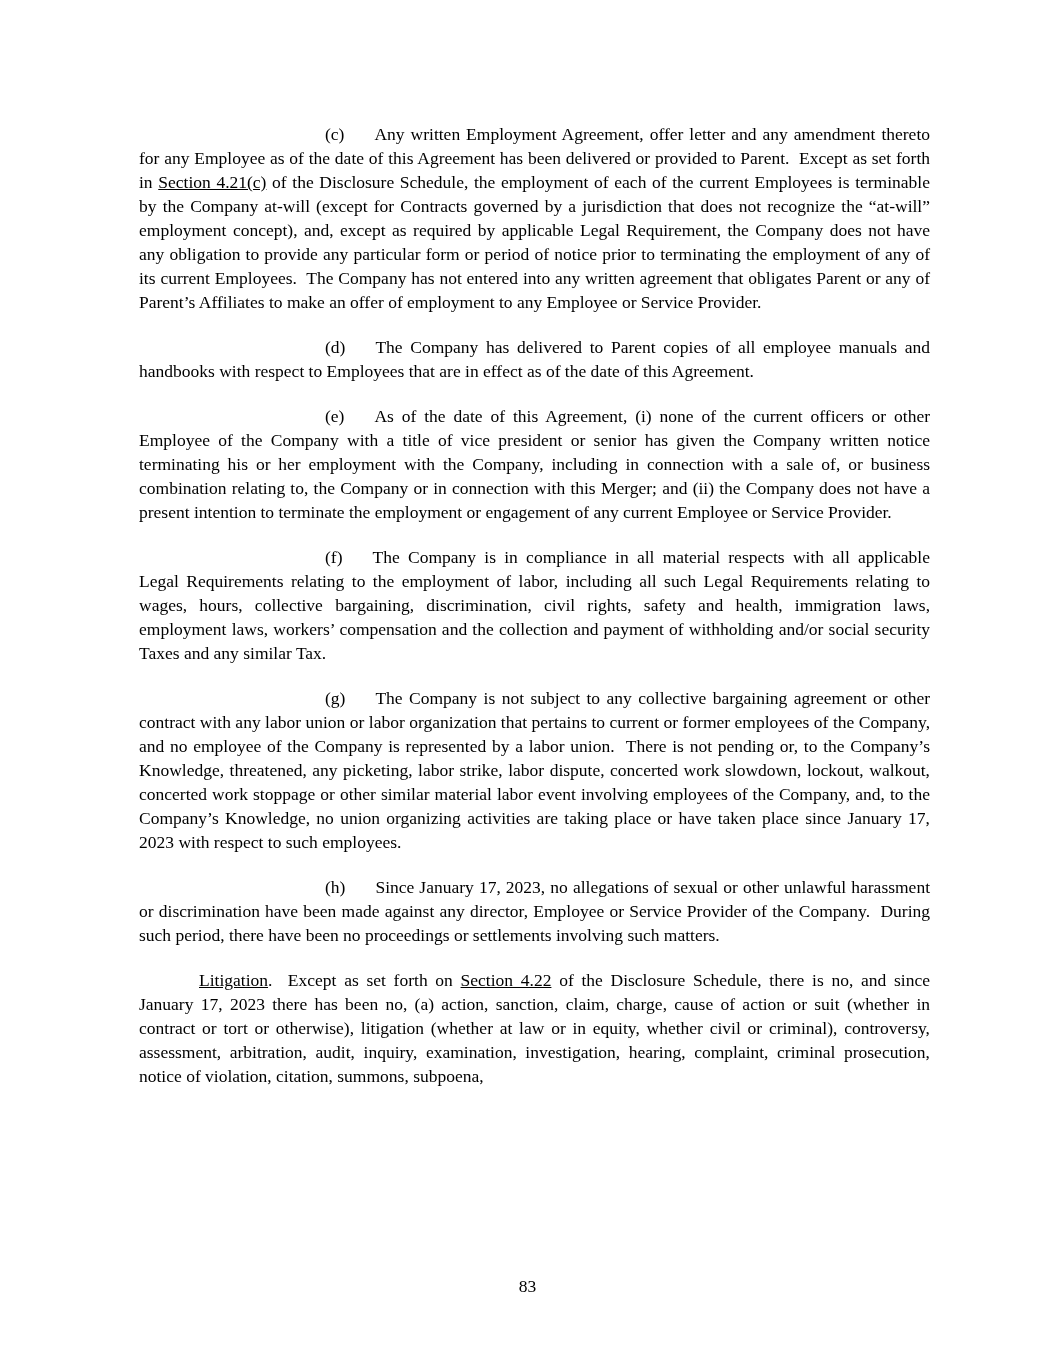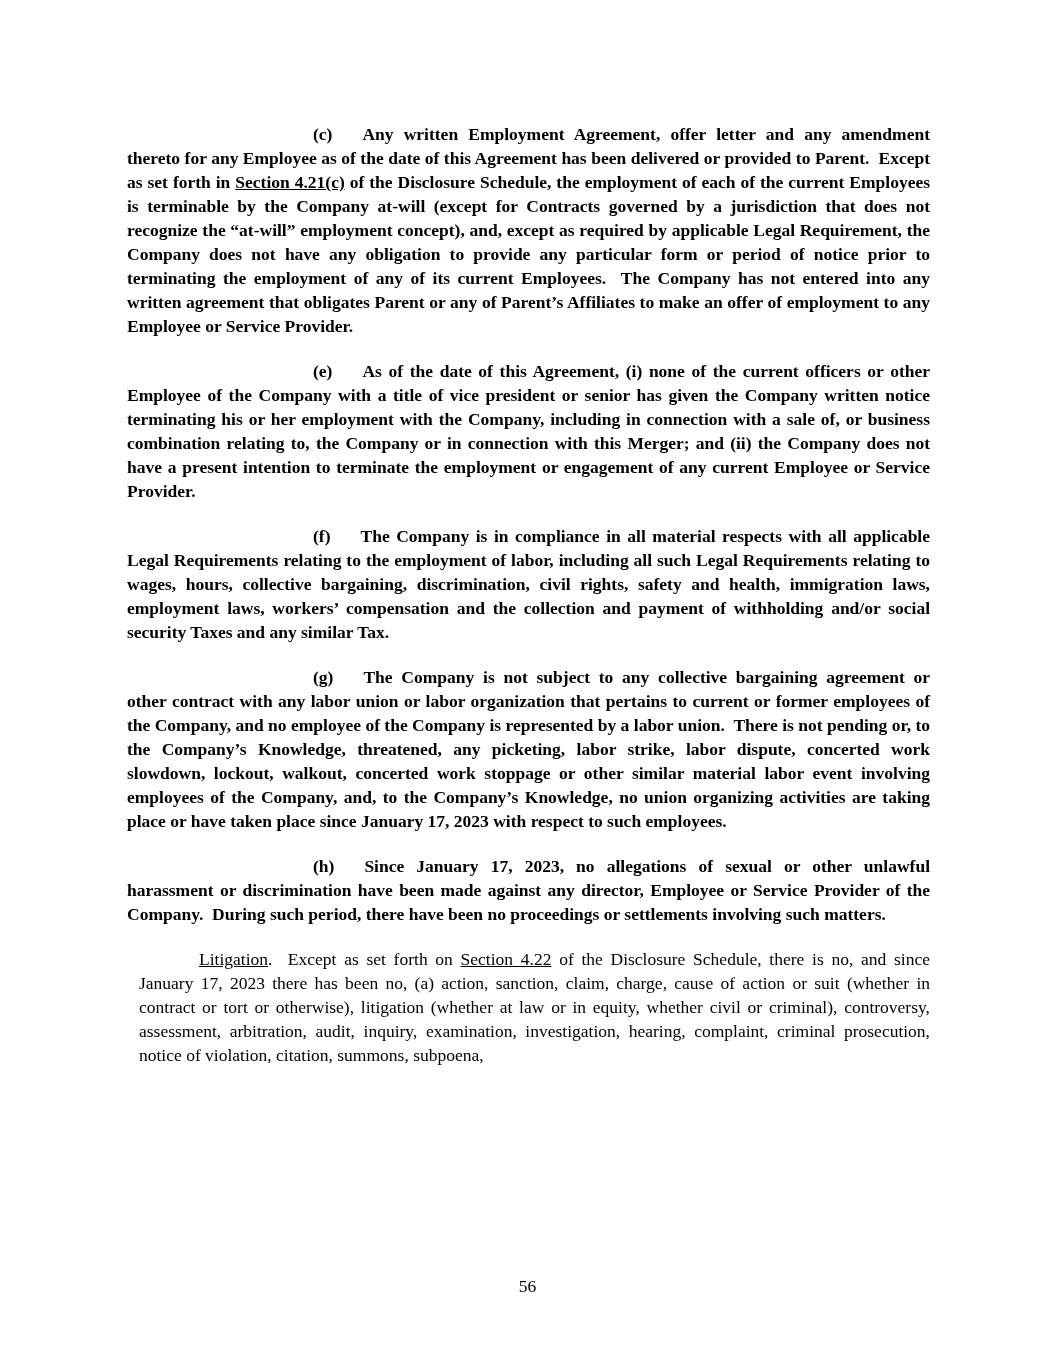--- a/index.html
+++ b/index.html
@@ -18,22 +18,21 @@
   }
   .content {
     position: absolute;
     left: 123px;
     top: 122px;
     width: 807px;
   }
   p.lettered {
     text-align: justify;
     text-indent: 186px;
-    margin: 0 0 21px 4px;
-    font-weight: bold;
+    margin: 0 0 21px 16px;
   }
   p.body-para {
     text-align: justify;
     text-indent: 60px;
     margin: 0 0 21px 16px;
   }
   .plabel { padding-right: 30px; }
   .u { text-decoration: underline; }
   .footer {
     position: absolute;
@@ -44,27 +43,28 @@
   }
 </style>
 </head>
 <body>
 
 <div class="page">
   <div class="content">
 
     <p class="lettered"><span class="plabel">(c)</span><span>Any written Employment Agreement, offer letter and any amendment thereto for any Employee as of the date of this Agreement has been delivered or provided to Parent.&nbsp; Except as set forth in </span><span class="u">Section 4.21(c)</span><span> of the Disclosure Schedule, the employment of each of the current Employees is terminable by the Company at-will (except for Contracts governed by a jurisdiction that does not recognize the “at-will” employment concept), and, except as required by applicable Legal Requirement, the Company does not have any obligation to provide any particular form or period of notice prior to terminating the employment of any of its current Employees.&nbsp; The Company has not entered into any written agreement that obligates Parent or any of Parent’s Affiliates to make an offer of employment to any Employee or Service Provider.</span></p>
 
+    <p class="lettered"><span class="plabel">(d)</span><span>The Company has delivered to Parent copies of all employee manuals and handbooks with respect to Employees that are in effect as of the date of this Agreement.</span></p>
 
     <p class="lettered"><span class="plabel">(e)</span><span>As of the date of this Agreement, (i) none of the current officers or other Employee of the Company with a title of vice president or senior has given the Company written notice terminating his or her employment with the Company, including in connection with a sale of, or business combination relating to, the Company or in connection with this Merger; and (ii) the Company does not have a present intention to terminate the employment or engagement of any current Employee or Service Provider.</span></p>
 
     <p class="lettered"><span class="plabel">(f)</span><span>The Company is in compliance in all material respects with all applicable Legal Requirements relating to the employment of labor, including all such Legal Requirements relating to wages, hours, collective bargaining, discrimination, civil rights, safety and health, immigration laws, employment laws, workers’ compensation and the collection and payment of withholding and/or social security Taxes and any similar Tax.</span></p>
 
     <p class="lettered"><span class="plabel">(g)</span><span>The Company is not subject to any collective bargaining agreement or other contract with any labor union or labor organization that pertains to current or former employees of the Company, and no employee of the Company is represented by a labor union.&nbsp; There is not pending or, to the Company’s Knowledge, threatened, any picketing, labor strike, labor dispute, concerted work slowdown, lockout, walkout, concerted work stoppage or other similar material labor event involving employees of the Company, and, to the Company’s Knowledge, no union organizing activities are taking place or have taken place since January 17, 2023 with respect to such employees.</span></p>
 
     <p class="lettered"><span class="plabel">(h)</span><span>Since January 17, 2023, no allegations of sexual or other unlawful harassment or discrimination have been made against any director, Employee or Service Provider of the Company.&nbsp; During such period, there have been no proceedings or settlements involving such matters.</span></p>
 
     <p class="body-para"><span class="u">Litigation</span><span>.&nbsp; Except as set forth on </span><span class="u">Section 4.22</span><span> of the Disclosure Schedule, there is no, and since January 17, 2023 there has been no, (a) action, sanction, claim, charge, cause of action or suit (whether in contract or tort or otherwise), litigation (whether at law or in equity, whether civil or criminal), controversy, assessment, arbitration, audit, inquiry, examination, investigation, hearing, complaint, criminal prosecution, notice of violation, citation, summons, subpoena,</span></p>
 
   </div>
 
-  <div class="footer">56</div>
+  <div class="footer">83</div>
 </div>
 
 </body></html>

